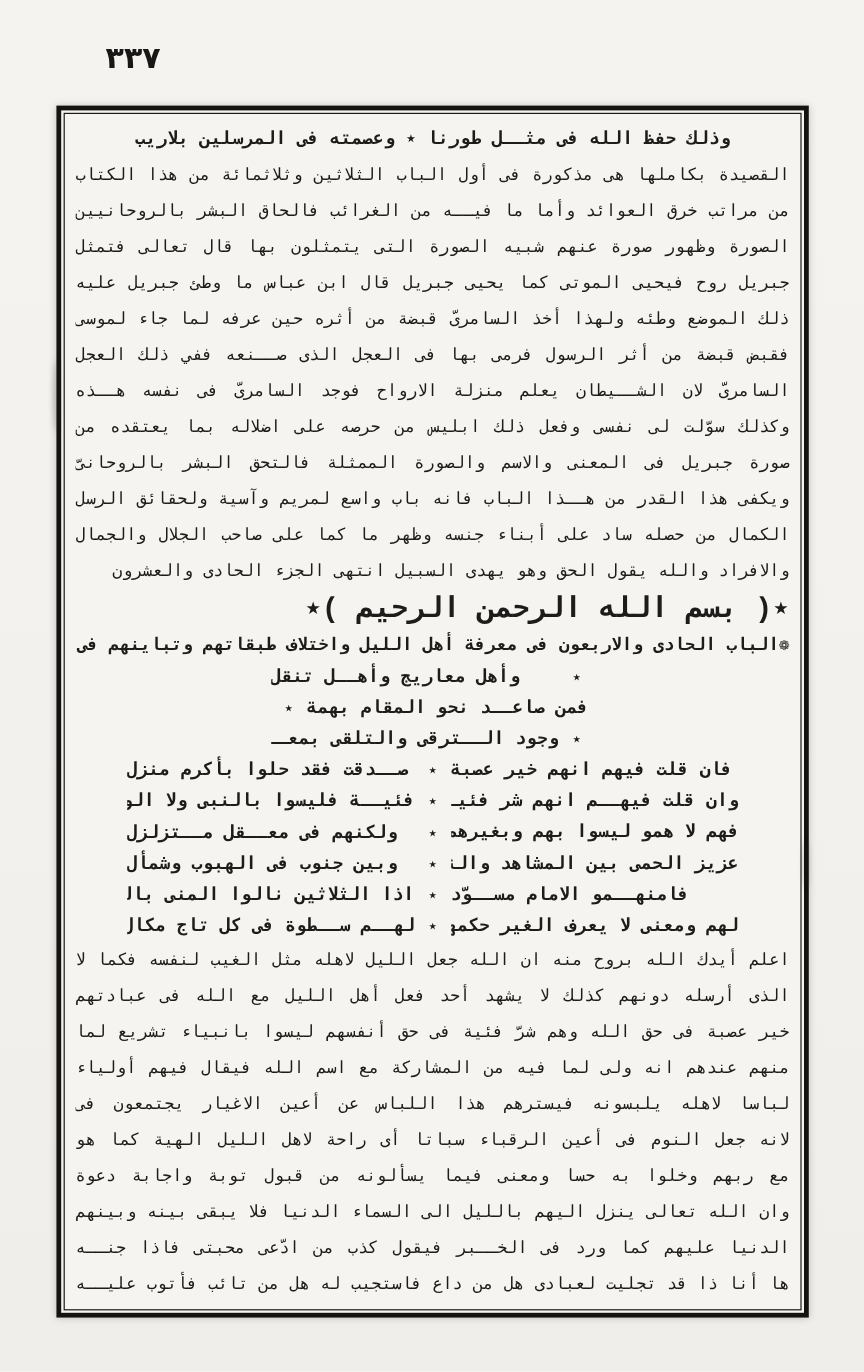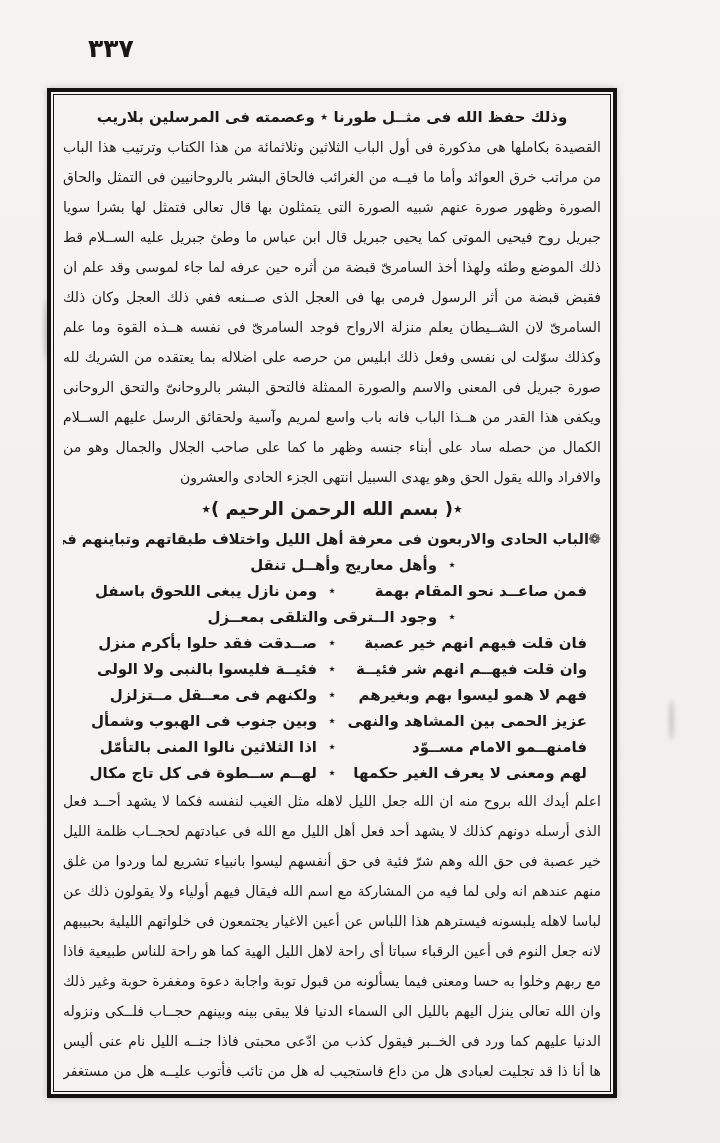--- a/index.html
+++ b/index.html
@@ -6,50 +6,51 @@
   body{
     width:720px;height:1143px;position:relative;overflow:hidden;
     background:linear-gradient(180deg,#f4f3ef 0%,#f2f1ed 55%,#efeeea 100%);
     font-family:"DejaVu Sans",sans-serif;color:#1d1c1a;
   }
   .page-number{
     position:absolute;top:34px;left:88px;
     font-size:25px;font-weight:bold;letter-spacing:1px;color:#181715;text-align:right;
   }
   .frame{
-    position:absolute;left:47px;top:88px;width:570px;height:1010px;
+    position:absolute;left:47px;top:88px;width:627px;height:1010px;
     box-sizing:border-box;border:4px solid #141311;background:#f5f4f0;
     box-shadow:0 0 6px rgba(60,55,45,.25);
+    font-family:Liberation Mono, monospace;
   }
   .frame-inner{
     position:absolute;inset:2px;border:1px solid #1a1917;
     box-sizing:border-box;padding:7px 9px 4px;direction:rtl;overflow:hidden;
   }
   .opening-verse{
     text-align:center;font-size:15px;font-weight:bold;
     line-height:30px;height:30px;overflow:hidden;white-space:nowrap;
   }
   .line{
     font-size:14px;line-height:30px;height:30px;overflow:hidden;
     text-align:justify;text-align-last:justify;text-justify:inter-word;
   }
   .line.end{text-align-last:right;}
   .basmala{
-    text-align:center;font-size:18px;font-weight:bold;
+    font-size:24px;font-weight:bold;
     line-height:34px;height:34px;overflow:hidden;
   }
   .chapter-heading{
     text-align:center;font-size:14.5px;font-weight:bold;
     line-height:26px;height:26px;overflow:hidden;white-space:nowrap;
   }
   .verse{
     display:flex;direction:rtl;justify-content:center;align-items:center;
     font-size:15px;font-weight:bold;line-height:26px;height:26px;overflow:hidden;
   }
-  .hemi{width:240px;text-align:right;white-space:nowrap;overflow:hidden;}
+  .hemi{width:240px;text-align:left;white-space:nowrap;overflow:hidden;}
   .sep{width:30px;text-align:center;font-size:13px;}
   .scan-smudge{
     position:absolute;background:rgba(30,28,24,.18);border-radius:50%;
     filter:blur(2px);pointer-events:none;
   }
 </style>
 </head>
 <body>
 
 <div class="page-number">٣٣٧</div>
@@ -80,21 +81,20 @@
     <div class="chapter-heading">❁الباب الحادى والاربعون فى معرفة أهل الليل واختلاف طبقاتهم وتباينهم فى مراتبهم وأسرار أقطابهم❁</div>
 
     <div id="poem">
         <div class="verse">
           <span class="sep">٭</span>
           <span class="hemi">وأهل معاريج وأهــل تنقل</span>
         </div>
         <div class="verse">
           <span class="hemi">فمن صاعــد نحو المقام بهمة</span>
           <span class="sep">٭</span>
-          <span class="hemi">ومن نازل يبغى اللحوق باسفل</span>
         </div>
         <div class="verse">
           <span class="sep">٭</span>
           <span class="hemi">وجود الــترقى والتلقى بمعــزل</span>
         </div>
         <div class="verse">
           <span class="hemi">فان قلت فيهم انهم خير عصبة</span>
           <span class="sep">٭</span>
           <span class="hemi">صــدقت فقد حلوا بأكرم منزل</span>
         </div>

